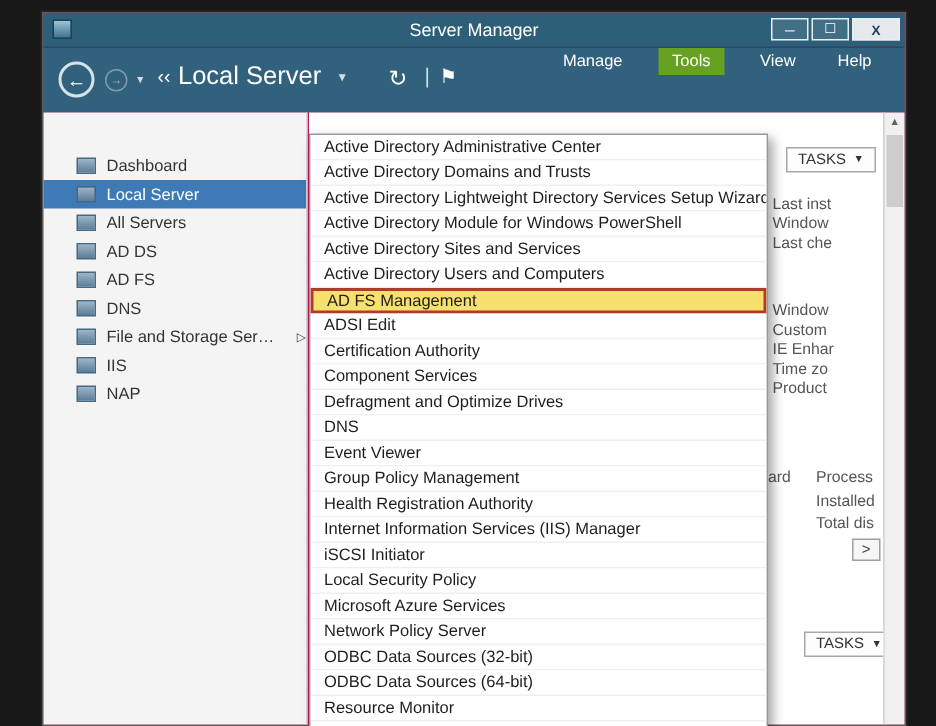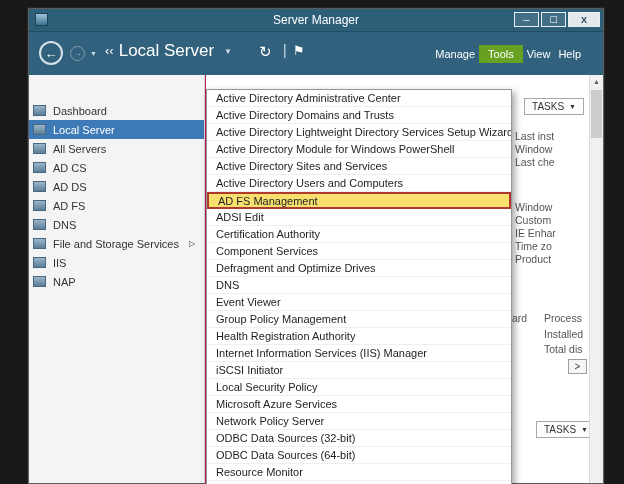--- a/index.html
+++ b/index.html
@@ -52,33 +52,33 @@
   .nav-fwd-drop{position:absolute;left:61px;top:18px;color:#cfdfe8;font-size:7px;}
   .breadcrumb{
     position:absolute;left:76px;top:9px;color:#ffffff;font-size:17px;white-space:nowrap;
   }
   .breadcrumb .chevrons{font-size:13px;margin-right:5px;position:relative;top:-1px;}
   .breadcrumb .crumb-drop{font-size:8px;color:#cfdfe8;margin-left:10px;position:relative;top:-2px;}
   .nav-refresh{position:absolute;left:230px;top:11px;color:#ffffff;font-size:15px;}
   .nav-sep{position:absolute;left:254px;top:10px;color:#cfdfe8;font-size:14px;}
   .nav-flag{position:absolute;left:264px;top:11px;color:#ffffff;font-size:13px;}
   .nav-menus{
-    position:absolute;right:18px;top:0;height:100%;display:flex;align-items:center;
+    position:absolute;right:18px;top:0;height:100%;display:flex;gap:20px;align-items:flex-start;
   }
   .nav-menu{color:#ffffff;font-size:11px;padding:3px 4px;}
   .nav-menu.green{background:#67a121;padding:3px 9px;}
   
   .sidebar{
     position:absolute;left:0;top:66px;bottom:0;width:176px;
     background:#f4f4f4;border-right:1px solid #d8d8d8;box-sizing:border-box;
     padding-top:26px;
   }
   .side-item{
     height:19px;display:flex;align-items:center;gap:7px;
-    padding-left:4px;font-size:11px;color:#333333;white-space:nowrap;
+    padding-left:22px;font-size:11px;color:#333333;white-space:nowrap;
   }
   .side-item.selected{background:#3e7bb6;color:#ffffff;}
   .side-icon{
     width:13px;height:11px;flex:0 0 13px;
     background:linear-gradient(#9db5c8,#5b7e99);border:1px solid #476882;box-sizing:border-box;
   }
   .side-label{overflow:hidden;text-overflow:ellipsis;}
   .expand{font-size:8px;margin-left:3px;color:#444;}
   
   .main{
@@ -161,24 +161,20 @@
         <span class="side-icon"></span>
         <span class="side-label">Dashboard</span>
       </div>
       <div class="side-item selected">
         <span class="side-icon"></span>
         <span class="side-label">Local Server</span>
       </div>
       <div class="side-item">
         <span class="side-icon"></span>
         <span class="side-label">All Servers</span>
-      </div>
-      <div class="side-item">
-        <span class="side-icon"></span>
-        <span class="side-label">AD CS</span>
       </div>
       <div class="side-item">
         <span class="side-icon"></span>
         <span class="side-label">AD DS</span>
       </div>
       <div class="side-item">
         <span class="side-icon"></span>
         <span class="side-label">AD FS</span>
       </div>
       <div class="side-item">

